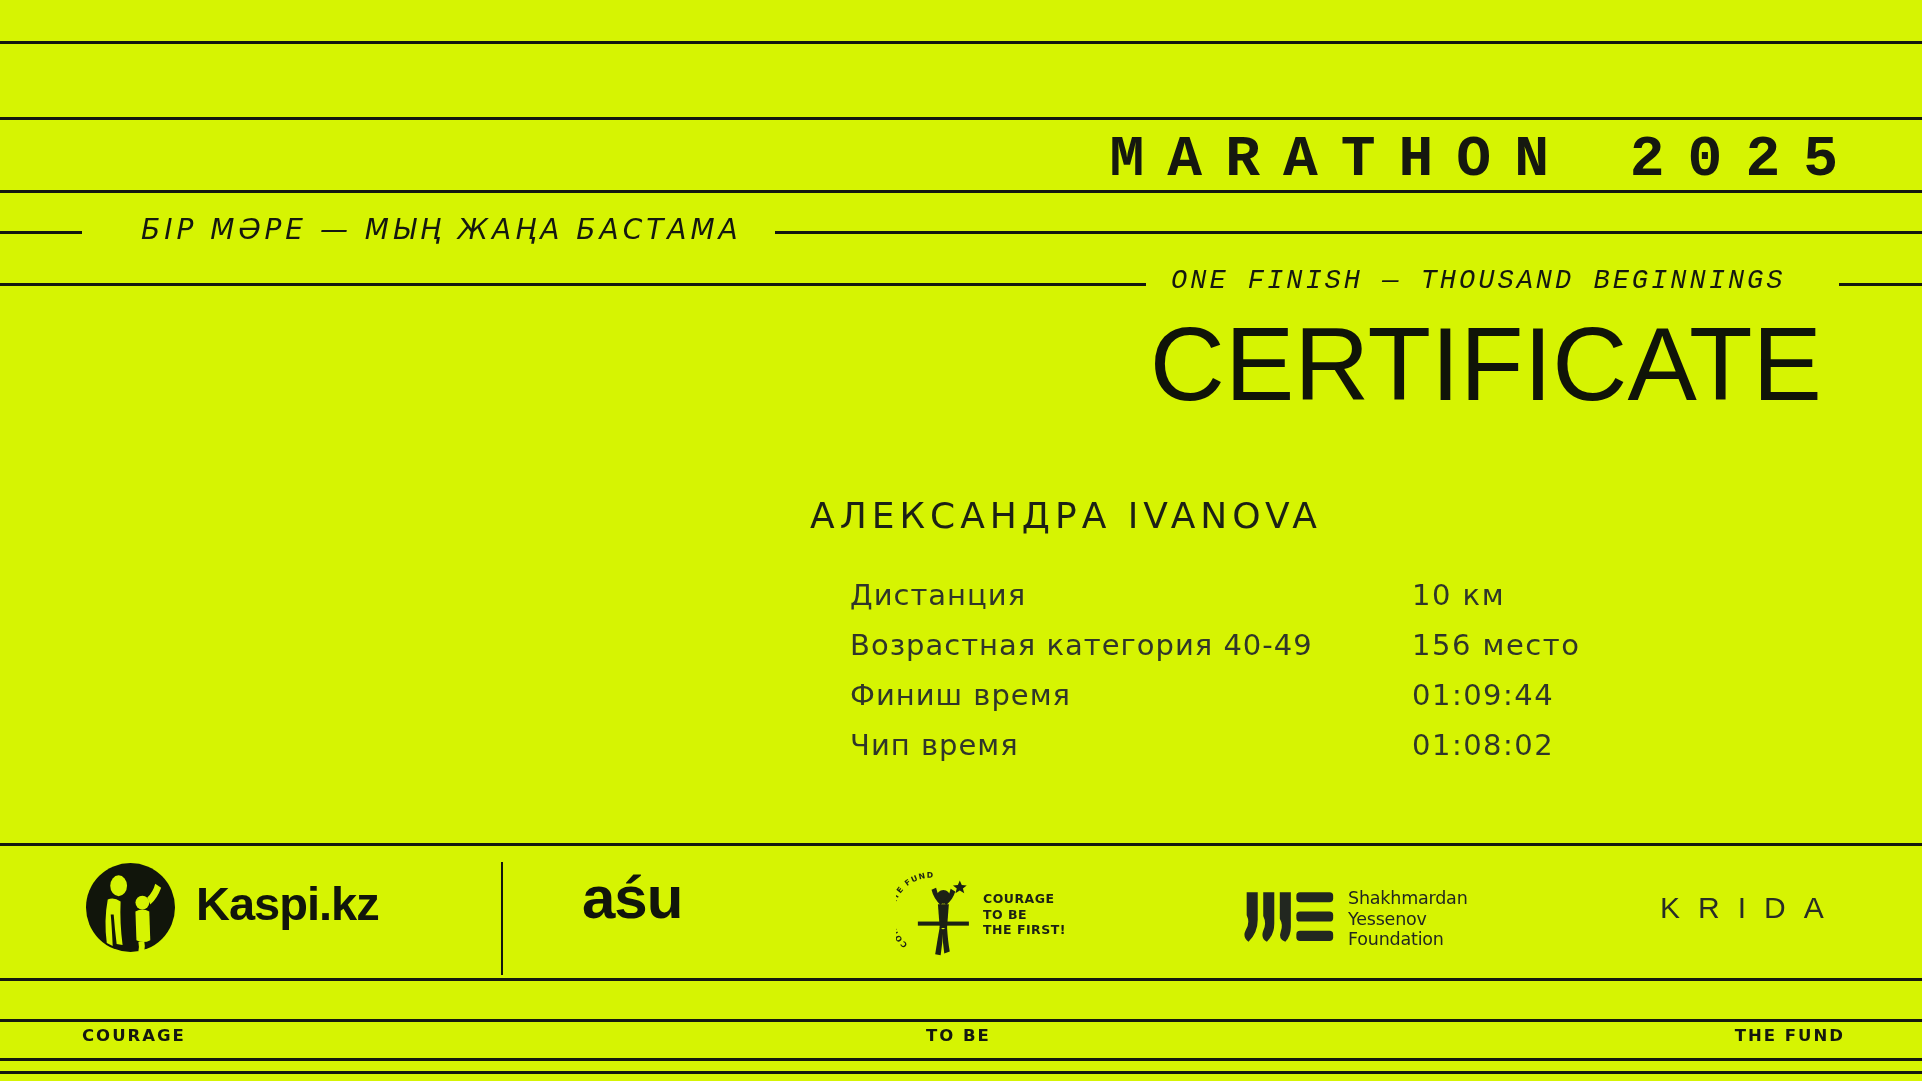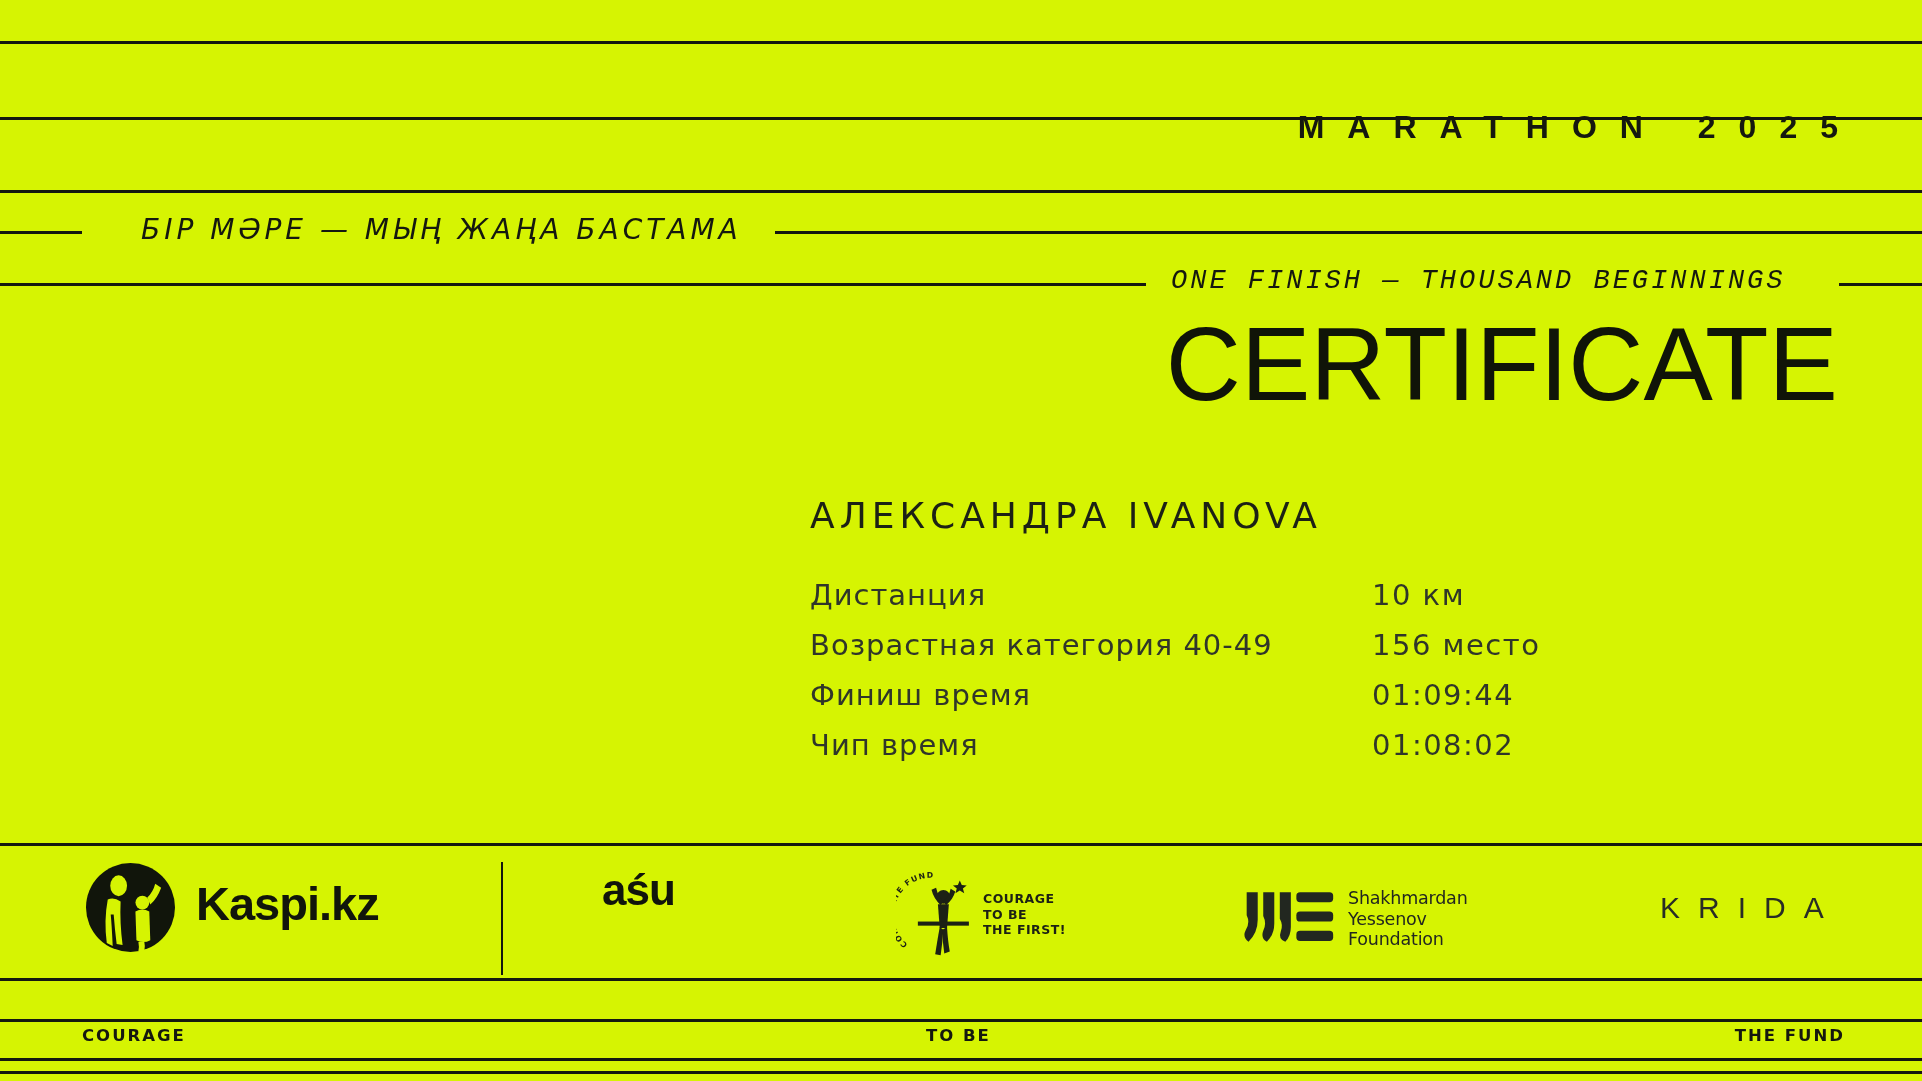--- a/index.html
+++ b/index.html
@@ -18,59 +18,59 @@
   }
   .hline{position:absolute;height:3px;background:var(--ink);}
   .vline{position:absolute;width:3px;background:var(--ink);}
   .city{
     position:absolute;left:95px;top:56px;
     font-family:"Liberation Sans","DejaVu Sans",sans-serif;
     font-weight:bold;font-size:47px;letter-spacing:14px;line-height:1;
     color:var(--ink);
   }
   .event{
-    position:absolute;right:84px;top:111px;
-    font-family:Liberation Sans, sans-serif;
-    font-weight:bold;font-size:32px;letter-spacing:23px;margin-right:-23px;
+    position:absolute;right:84px;top:131px;
+    font-family:Liberation Mono, monospace;
+    font-weight:bold;font-size:58px;letter-spacing:23px;margin-right:-23px;
     line-height:1;white-space:nowrap;color:var(--ink);
   }
   .slogan-kz{
     position:absolute;left:141px;top:216px;
     font-style:italic;font-weight:500;font-size:28px;letter-spacing:4px;
     line-height:1;white-space:nowrap;color:var(--ink);
   }
   .slogan-en{
     position:absolute;left:1171px;top:268px;
     font-style:italic;font-weight:500;font-size:27px;letter-spacing:3px;
     line-height:1;white-space:nowrap;color:var(--ink);font-family:Liberation Mono, monospace;
   }
   .cert-title{
-    position:absolute;right:84px;top:312px;
+    position:absolute;right:100px;top:312px;
     font-family:"Liberation Sans","DejaVu Sans",sans-serif;
     font-weight:normal;font-size:104px;letter-spacing:0px;
     line-height:1;white-space:nowrap;color:#101408;
   }
   .participant{
     position:absolute;left:810px;top:498px;
     font-weight:normal;font-size:36px;letter-spacing:5px;
     line-height:1;white-space:nowrap;color:#1c2115;
   }
   .results{position:absolute;left:810px;top:578px;width:850px;}
-  .result-row{position:relative;height:50px;font-size:29px;letter-spacing:1px;color:var(--text);}
+  .result-row{position:relative;height:50px;font-size:29px;letter-spacing:1px;color:var(--text);margin-left:40px;}
   .result-label{position:absolute;left:0;top:0;white-space:nowrap;}
   .result-value{position:absolute;left:562px;top:0;white-space:nowrap;letter-spacing:1.5px;}
   .kaspi-word{
     position:absolute;left:196px;top:880px;
     font-family:"Liberation Sans","DejaVu Sans",sans-serif;
     font-weight:bold;font-size:47px;letter-spacing:-1px;line-height:1;color:#11150b;
   }
   .asu-word{
-    position:absolute;left:602px;top:868px;
-    font-family:"Liberation Sans","DejaVu Sans",sans-serif;
-    font-weight:bold;font-size:44px;letter-spacing:-1px;line-height:1;color:#11150b;
+    position:absolute;left:582px;top:868px;
+    font-family:"Liberation Sans","DejaVu Sans",sans-serif;
+    font-weight:bold;font-size:60px;letter-spacing:-1px;line-height:1;color:#11150b;
   }
   .courage-lines{
     position:absolute;left:983px;top:891px;
     font-size:12.5px;font-weight:bold;letter-spacing:0.5px;line-height:15.5px;
     color:#1c2115;
   }
   .yessenov-lines{
     position:absolute;left:1348px;top:888px;
     font-size:17.5px;font-weight:500;letter-spacing:-0.2px;line-height:20.5px;
     color:#222720;

